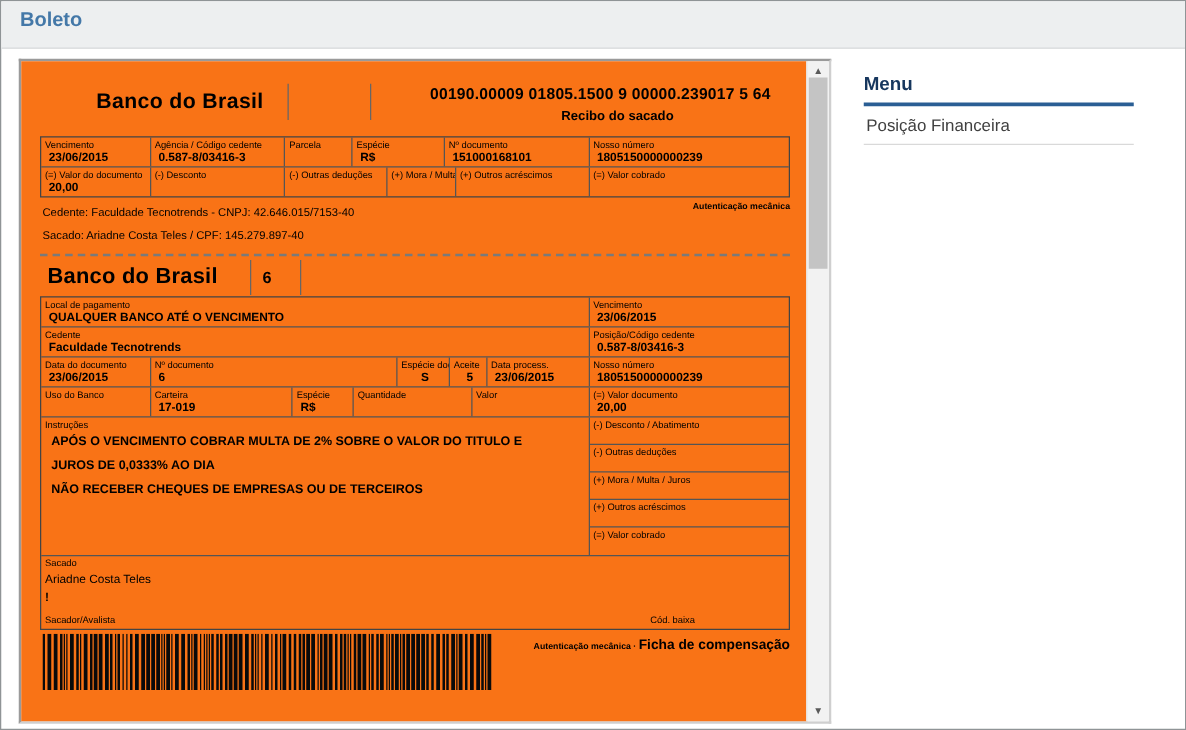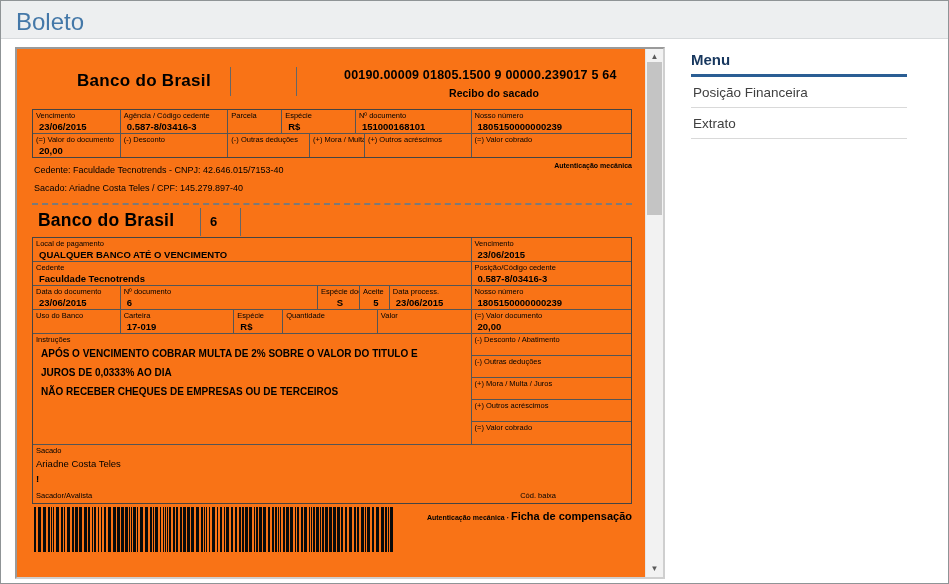--- a/index.html
+++ b/index.html
@@ -1,19 +1,19 @@
 <!DOCTYPE html>
 <html><head>
 <meta charset="utf-8">
 <style>
   html,body{margin:0;padding:0;background:#fff;}
   .window{position:relative;width:947px;height:582px;border:1px solid #8f9496;background:#fff;
           font-family:"Liberation Sans",sans-serif;overflow:hidden;}
   .titlebar{height:37px;background:#edeff0;border-bottom:1px solid #d7dadc;}
-  .titlebar span{display:inline-block;padding:7px 0 0 15px;font-size:24px;color:#4478a8;}
+  .titlebar span{display:inline-block;padding:7px 0 0 15px;font-size:16px;color:#4478a8;font-weight:bold;}
 
   
   .panel{position:absolute;left:14px;top:46px;width:646px;height:528px;
          border:2px solid;border-color:#9a9a9a #cfcfcf #cfcfcf #9a9a9a;background:#fff;}
   .panel-view{position:absolute;left:0;top:0;right:17px;bottom:0;overflow:hidden;background:#f97316;}
   .vscroll{position:absolute;top:0;right:0;width:17px;bottom:0;background:#f2f2f2;border-left:1px solid #e6e6e6;}
   .sb-btn{height:16px;text-align:center;font-size:8px;color:#5a5a5a;line-height:16px;cursor:default;}
   .sb-btn.down{position:absolute;bottom:0;left:0;width:100%;}
   .sb-thumb{position:absolute;top:13px;left:1px;width:15px;height:153px;background:#c4c4c4;}
 
@@ -66,21 +66,21 @@
   .sac-bottom{position:absolute;bottom:3px;left:3px;right:6px;display:flex;font-size:7.5px;}
   .sac-bottom .cb{margin-left:428px;}
 
   .doc-footer{position:relative;margin-top:3px;height:52px;}
   .barcode{position:absolute;left:2px;top:0;width:362px;height:45px;font-size:0;white-space:nowrap;overflow:hidden;}
   .barcode i{display:inline-block;height:100%;background:#0a0a0a;}
   .footer-right{position:absolute;right:0;top:3px;font-size:7px;font-weight:bold;white-space:nowrap;}
   .footer-right .ficha-lbl{font-size:11px;font-weight:bold;}
 
   
-  .sidebar{position:absolute;left:690px;top:50px;width:216px;}
+  .sidebar{position:absolute;left:690px;top:58px;width:216px;}
   .menu-title{font-size:15px;font-weight:bold;color:#17375e;padding-bottom:6px;border-bottom:3px solid #2a5e94;}
   .menu-item{font-size:13.5px;color:#404040;padding:8px 2px 7px;border-bottom:1px solid #d9d9d9;cursor:pointer;}
 </style>
 </head>
 <body>
 
 <div class="window">
   <div class="titlebar">
     <span>Boleto</span>
   </div>
@@ -289,15 +289,14 @@
       <div class="sb-thumb"></div>
       <div class="sb-btn down">
         <span>▼</span>
       </div>
     </div>
   </div>
 
   <div class="sidebar">
     <div class="menu-title">Menu</div>
     <div class="menu-item">Posição Financeira</div>
-    <div class="menu-item">Extrato</div>
   </div>
 </div>
 
 </body></html>

